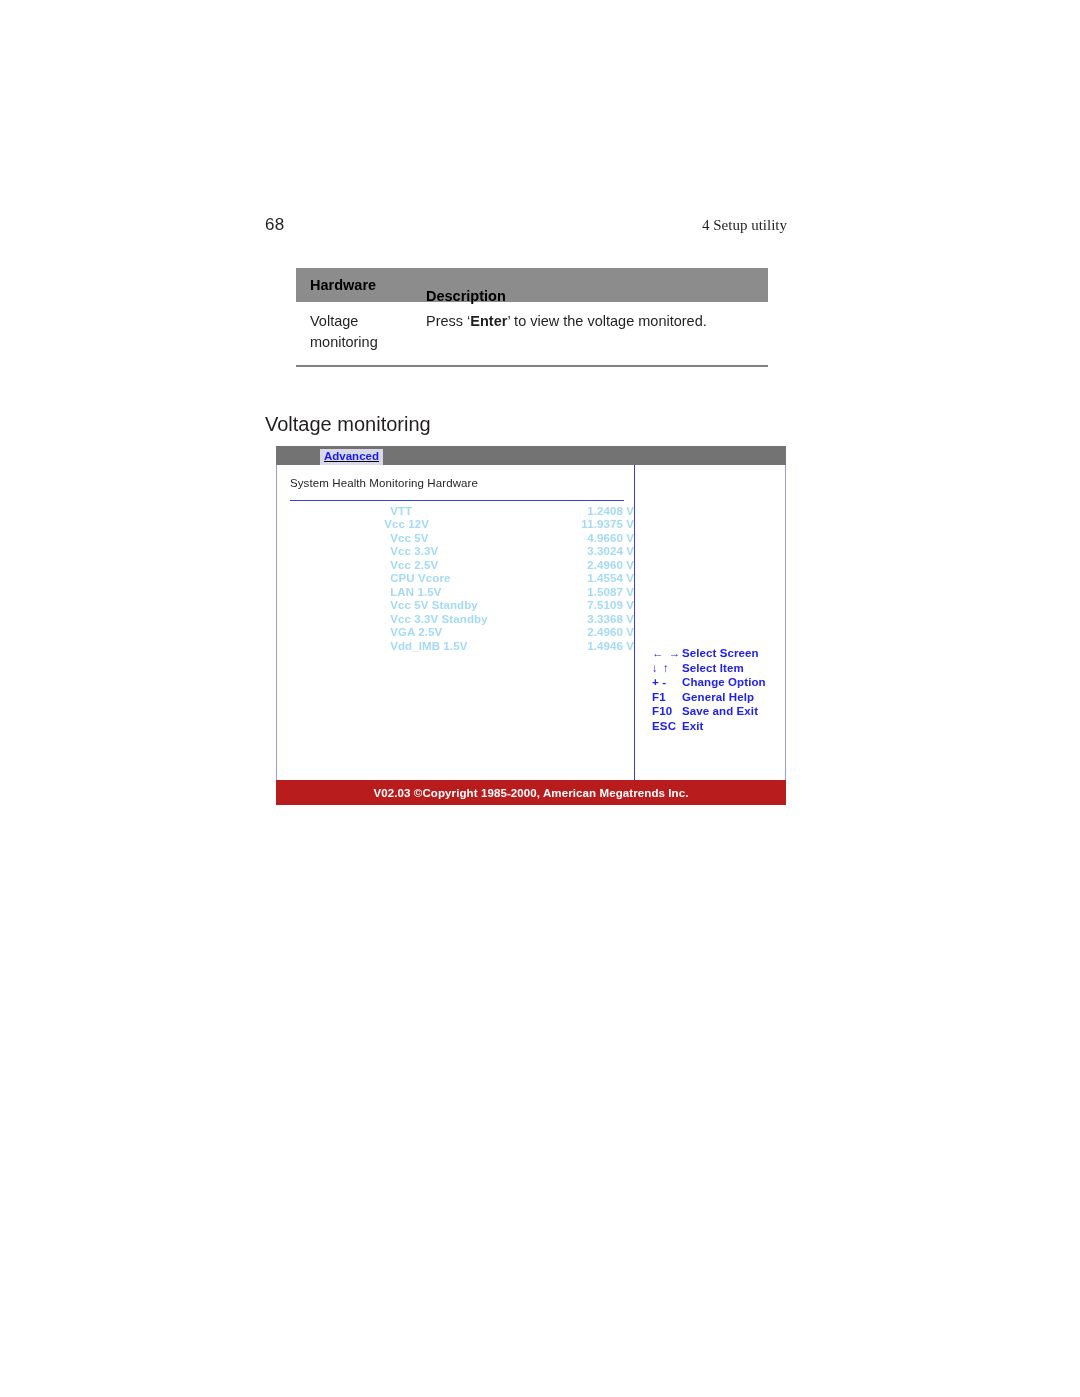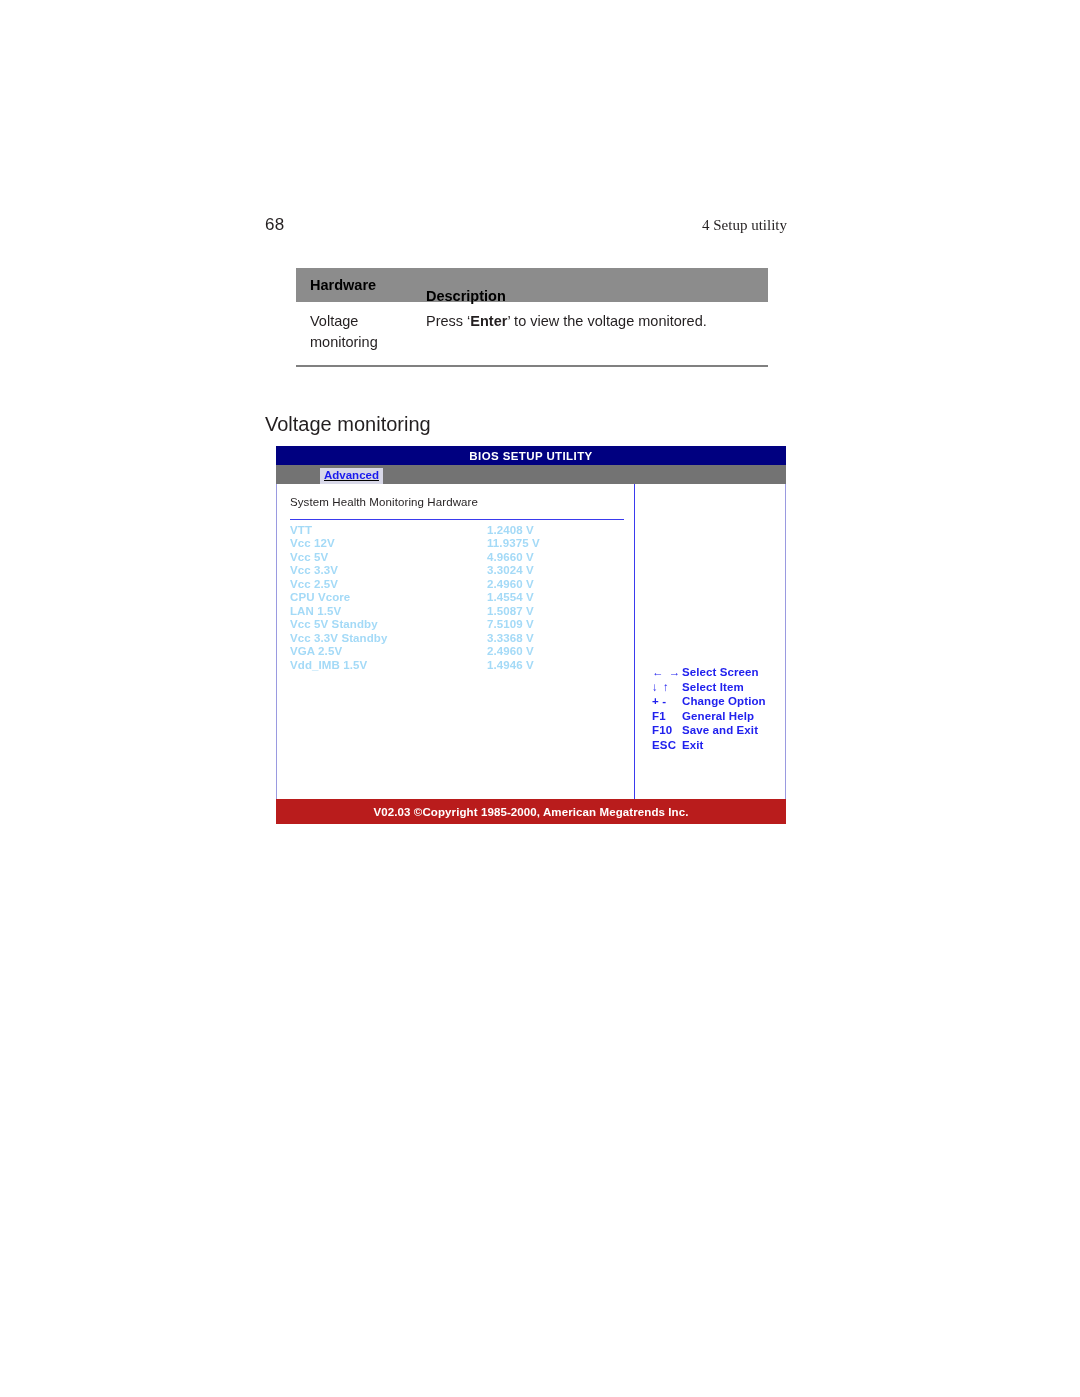--- a/index.html
+++ b/index.html
@@ -74,21 +74,21 @@
     padding:12px 0 0 13px;
   }
   .bios-left h4{
     margin:0;font-size:11.5px;font-weight:normal;color:#231f20;
     letter-spacing:.1px;
   }
   .hrule{
     margin-top:11px;width:334px;height:1px;background:#3a3aee;
   }
   .vlist{margin-top:3px;}
-  .vrow{display:flex;height:13.5px;align-items:center;}
+  .vrow{display:flex;height:13.5px;align-items:center;justify-content:flex-end;}
   .vname{
     width:197px;font-size:11.5px;font-weight:bold;color:#a4daf7;
     letter-spacing:.1px;
   }
   .vval{
     font-size:11.5px;font-weight:bold;color:#a4daf7;letter-spacing:.1px;
   }
   .bios-divider{
     width:1px;background:#3a3aee;
   }
@@ -130,21 +130,20 @@
     <div class="ptable-row">
       <div class="c1">Voltage monitoring</div>
       <div class="c2"><span>Press ‘</span><b>Enter</b><span>’ to view the voltage monitored.</span></div>
     </div>
   </div>
 
   <div class="sect-title">Voltage monitoring</div>
 
   <div class="bios">
 
-    <div class="bios-title">BIOS SETUP UTILITY</div>
 
     <div class="bios-menubar">
       <span class="bios-tab">Advanced</span>
     </div>
 
     <div class="bios-body">
 
       <div class="bios-left">
         <h4>System Health Monitoring Hardware</h4>
         <div class="hrule"></div>

